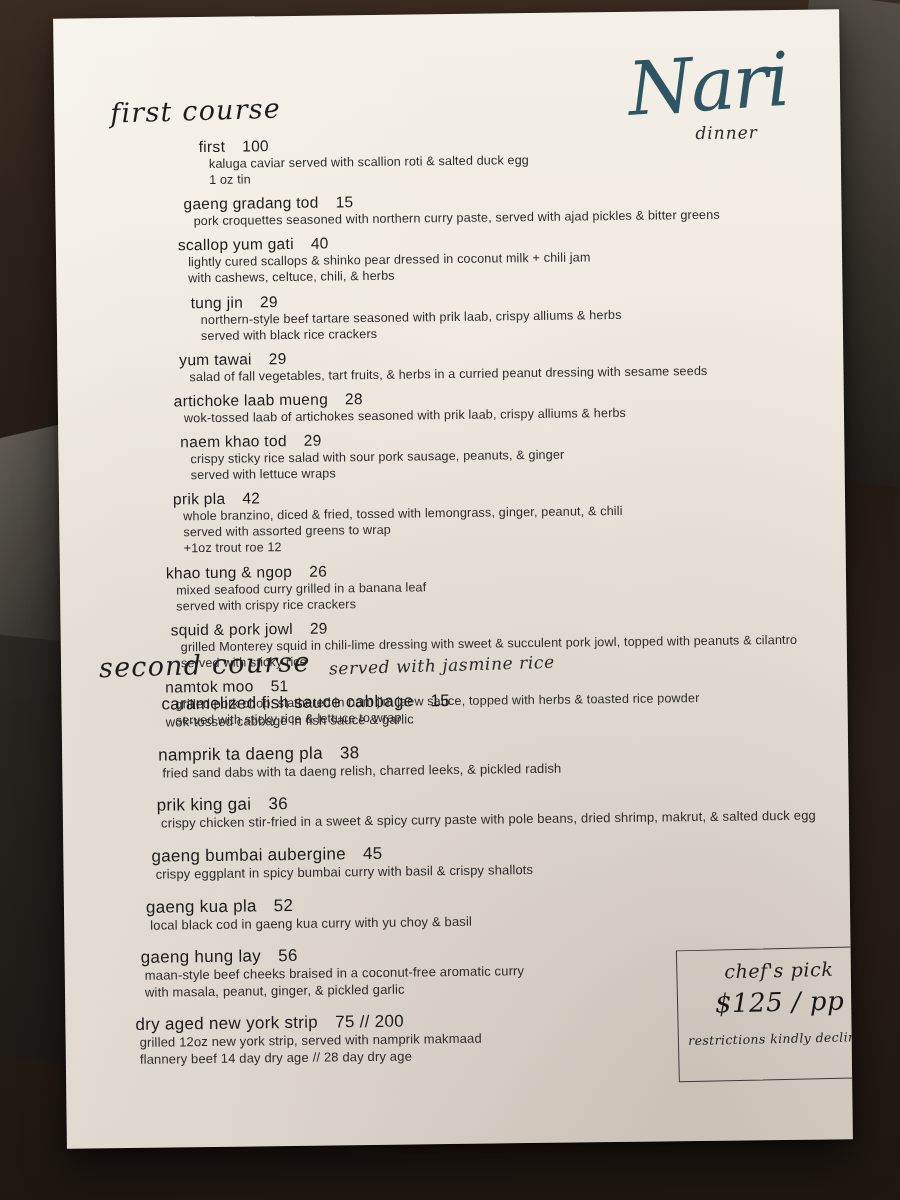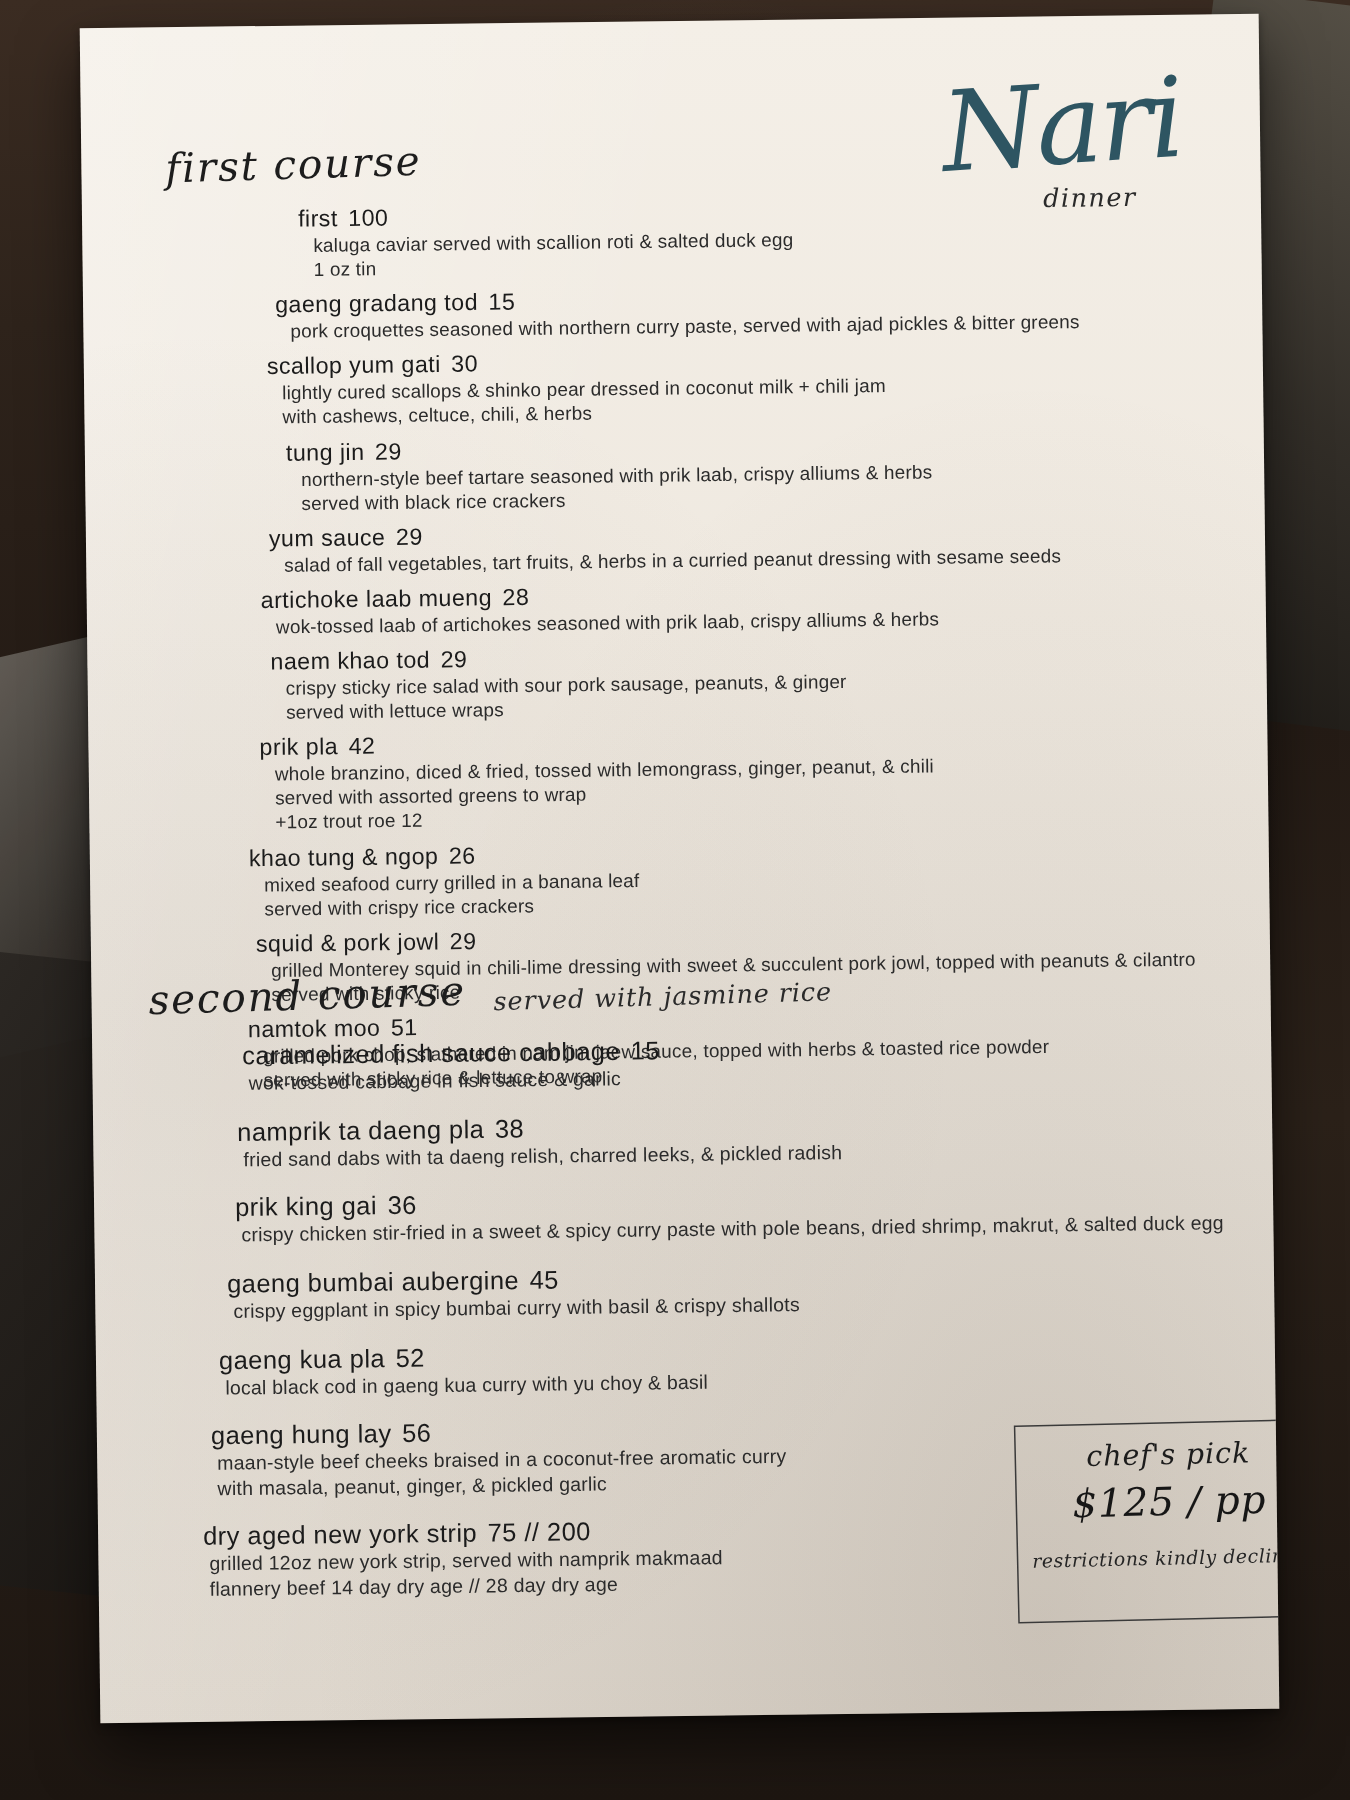--- a/index.html
+++ b/index.html
@@ -112,21 +112,21 @@
   #second-course{left:38px;top:632px;width:720px;}
 
   .items{margin-top:12px;}
   .item{margin-bottom:7px;}
   .item-title{
     font-family:"Liberation Sans", sans-serif;
     font-size:15.5px;
     color:#1b1b1b;
     letter-spacing:.3px;
   }
-  .item-price{margin-left:7px;}
+  .item-price{margin-left:17px;}
   .item-desc{
     font-family:"Liberation Sans", sans-serif;
     font-size:12.6px;
     color:#2b2b2b;
     line-height:1.28;
     letter-spacing:.15px;
   }
   
   #first-course .item{padding-left:58px;}
   #first-course .item .item-desc{padding-left:10px;}
@@ -208,37 +208,37 @@
 
         <div class="item">
           <div class="item-title">
             <span>gaeng gradang tod</span><span class="item-price">15</span>
           </div>
           <div class="item-desc" style="white-space:pre-line">pork croquettes seasoned with northern curry paste, served with ajad pickles &amp; bitter greens</div>
         </div>
 
         <div class="item">
           <div class="item-title">
-            <span>scallop yum gati</span><span class="item-price">30</span>
+            <span>scallop yum gati</span><span class="item-price">40</span>
           </div>
           <div class="item-desc" style="white-space:pre-line">lightly cured scallops &amp; shinko pear dressed in coconut milk + chili jam
 with cashews, celtuce, chili, &amp; herbs</div>
         </div>
 
         <div class="item">
           <div class="item-title">
             <span>tung jin</span><span class="item-price">29</span>
           </div>
           <div class="item-desc" style="white-space:pre-line">northern-style beef tartare seasoned with prik laab, crispy alliums &amp; herbs
 served with black rice crackers</div>
         </div>
 
         <div class="item">
           <div class="item-title">
-            <span>yum sauce</span><span class="item-price">29</span>
+            <span>yum tawai</span><span class="item-price">29</span>
           </div>
           <div class="item-desc" style="white-space:pre-line">salad of fall vegetables, tart fruits, &amp; herbs in a curried peanut dressing with sesame seeds</div>
         </div>
 
         <div class="item">
           <div class="item-title">
             <span>artichoke laab mueng</span><span class="item-price">28</span>
           </div>
           <div class="item-desc" style="white-space:pre-line">wok-tossed laab of artichokes seasoned with prik laab, crispy alliums &amp; herbs</div>
         </div>

